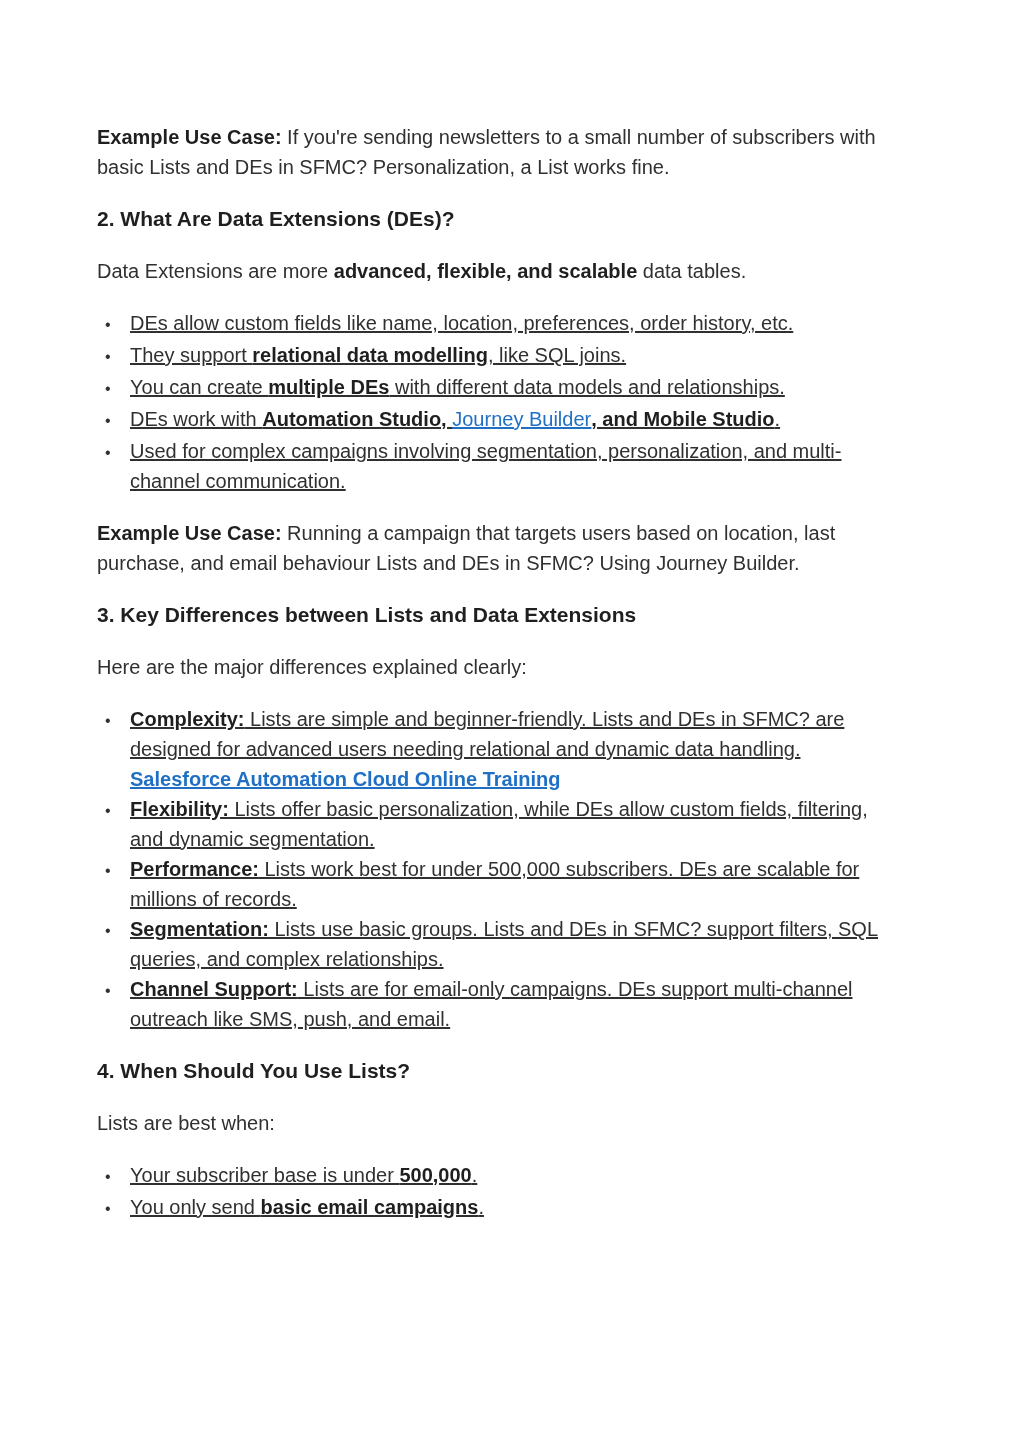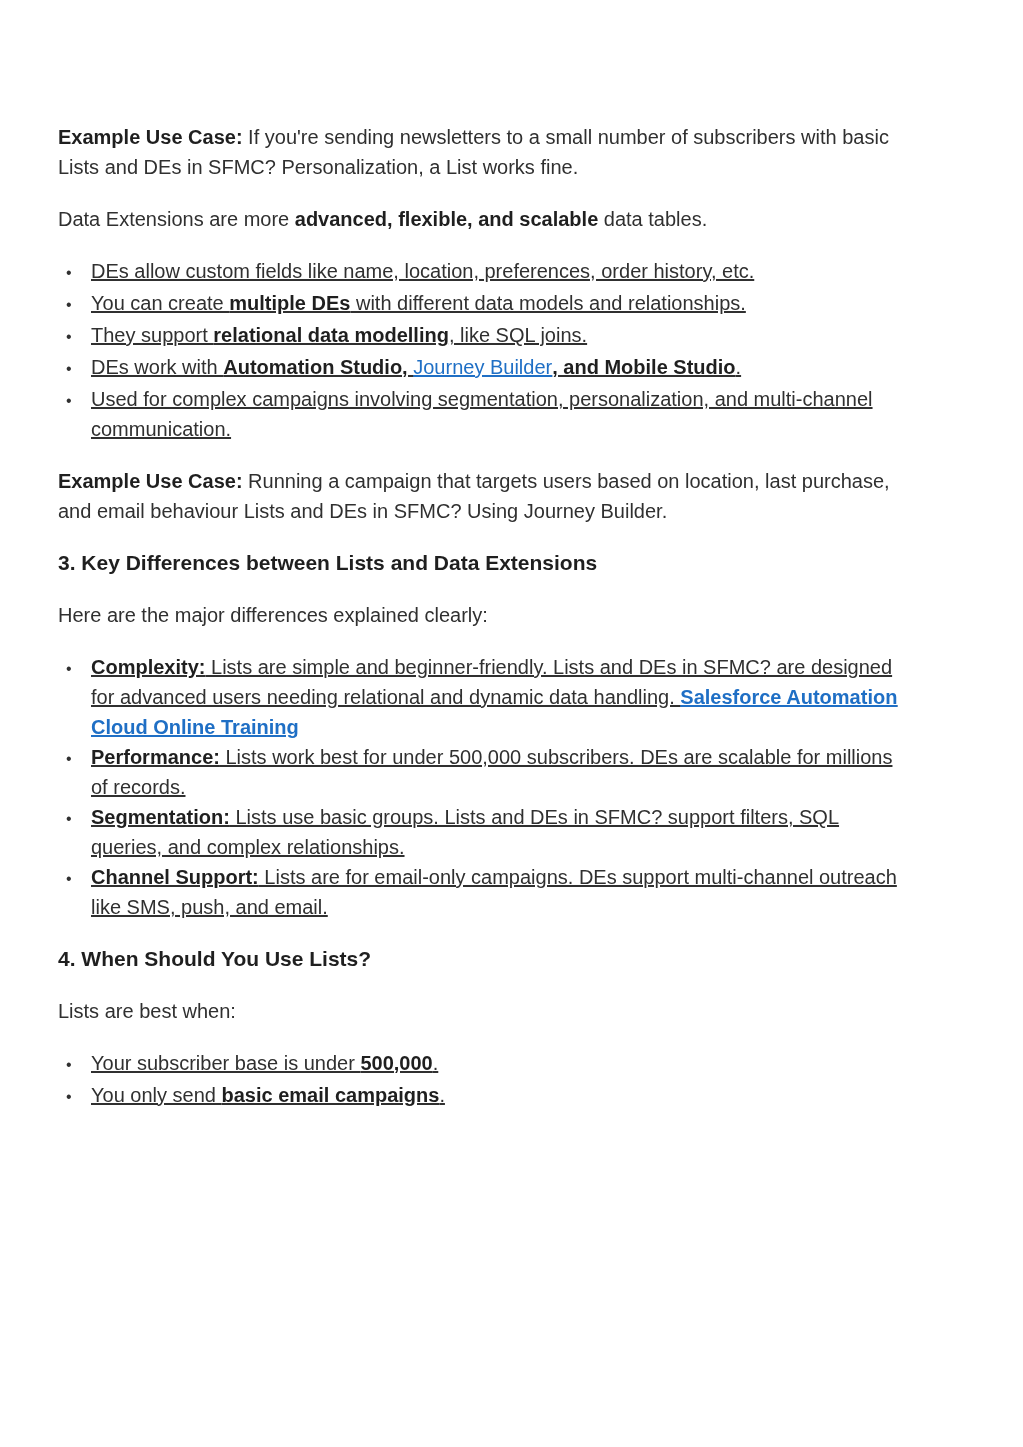--- a/index.html
+++ b/index.html
@@ -6,21 +6,21 @@
   html, body { margin: 0; padding: 0; background: #ffffff; }
   body {
     width: 1023px;
     height: 1447px;
     font-family: "Liberation Sans", "DejaVu Sans", sans-serif;
     -webkit-font-smoothing: antialiased;
   }
   .page {
     width: 1023px;
     min-height: 1447px;
-    padding: 122px 120px 60px 58px;
+    padding: 122px 120px 60px 97px;
     color: var(--text-color, #303030);
     font-size: 20px;
     line-height: 30px;
     background: var(--page-bg, #ffffff);
   }
   .para, .heading, .ul { margin: 0 0 22px 0; }
   .heading {
     font-size: 21px;
     font-weight: 700;
     color: var(--heading-color, #1f1f1f);
@@ -43,35 +43,36 @@
   }
   a.link.bold { font-weight: 700; }
 </style>
 </head>
 <body>
 
 <div class="page">
 
   <p class="para"><strong class="b">Example Use Case:</strong><span> If you're sending newsletters to a small number of subscribers with basic Lists and DEs in SFMC? Personalization, a List works fine.</span></p>
 
+  <h2 class="heading">2. What Are Data Extensions (DEs)?</h2>
 
   <p class="para"><span>Data Extensions are more </span><strong class="b">advanced, flexible, and scalable</strong><span> data tables.</span></p>
 
   <div class="ul">
     <div class="li">
       <span class="marker"></span>
       <div class="li-text"><span>DEs allow custom fields like name, location, preferences, order history, etc.</span></div>
     </div>
     <div class="li">
       <span class="marker"></span>
-      <div class="li-text"><span>You can create </span><strong class="b">multiple DEs</strong><span> with different data models and relationships.</span></div>
+      <div class="li-text"><span>They support </span><strong class="b">relational data modelling</strong><span>, like SQL joins.</span></div>
     </div>
     <div class="li">
       <span class="marker"></span>
-      <div class="li-text"><span>They support </span><strong class="b">relational data modelling</strong><span>, like SQL joins.</span></div>
+      <div class="li-text"><span>You can create </span><strong class="b">multiple DEs</strong><span> with different data models and relationships.</span></div>
     </div>
     <div class="li">
       <span class="marker"></span>
       <div class="li-text"><span>DEs work with </span><strong class="b">Automation Studio, </strong><a href="#" class="link">Journey Builder</a><strong class="b">, and Mobile Studio</strong><span>.</span></div>
     </div>
     <div class="li">
       <span class="marker"></span>
       <div class="li-text"><span>Used for complex campaigns involving segmentation, personalization, and multi-channel communication.</span></div>
     </div>
   </div>
@@ -79,20 +80,24 @@
   <p class="para"><strong class="b">Example Use Case:</strong><span> Running a campaign that targets users based on location, last purchase, and email behaviour Lists and DEs in SFMC? Using Journey Builder.</span></p>
 
   <h2 class="heading">3. Key Differences between Lists and Data Extensions</h2>
 
   <p class="para"><span>Here are the major differences explained clearly:</span></p>
 
   <div class="ul">
     <div class="li">
       <span class="marker"></span>
       <div class="li-text"><strong class="b">Complexity:</strong><span> Lists are simple and beginner-friendly. Lists and DEs in SFMC? are designed for advanced users needing relational and dynamic data handling. </span><a href="#" class="link bold">Salesforce Automation Cloud Online Training</a></div>
+    </div>
+    <div class="li">
+      <span class="marker"></span>
+      <div class="li-text"><strong class="b">Flexibility:</strong><span> Lists offer basic personalization, while DEs allow custom fields, filtering, and dynamic segmentation.</span></div>
     </div>
     <div class="li">
       <span class="marker"></span>
       <div class="li-text"><strong class="b">Performance:</strong><span> Lists work best for under 500,000 subscribers. DEs are scalable for millions of records.</span></div>
     </div>
     <div class="li">
       <span class="marker"></span>
       <div class="li-text"><strong class="b">Segmentation:</strong><span> Lists use basic groups. Lists and DEs in SFMC? support filters, SQL queries, and complex relationships.</span></div>
     </div>
     <div class="li">

